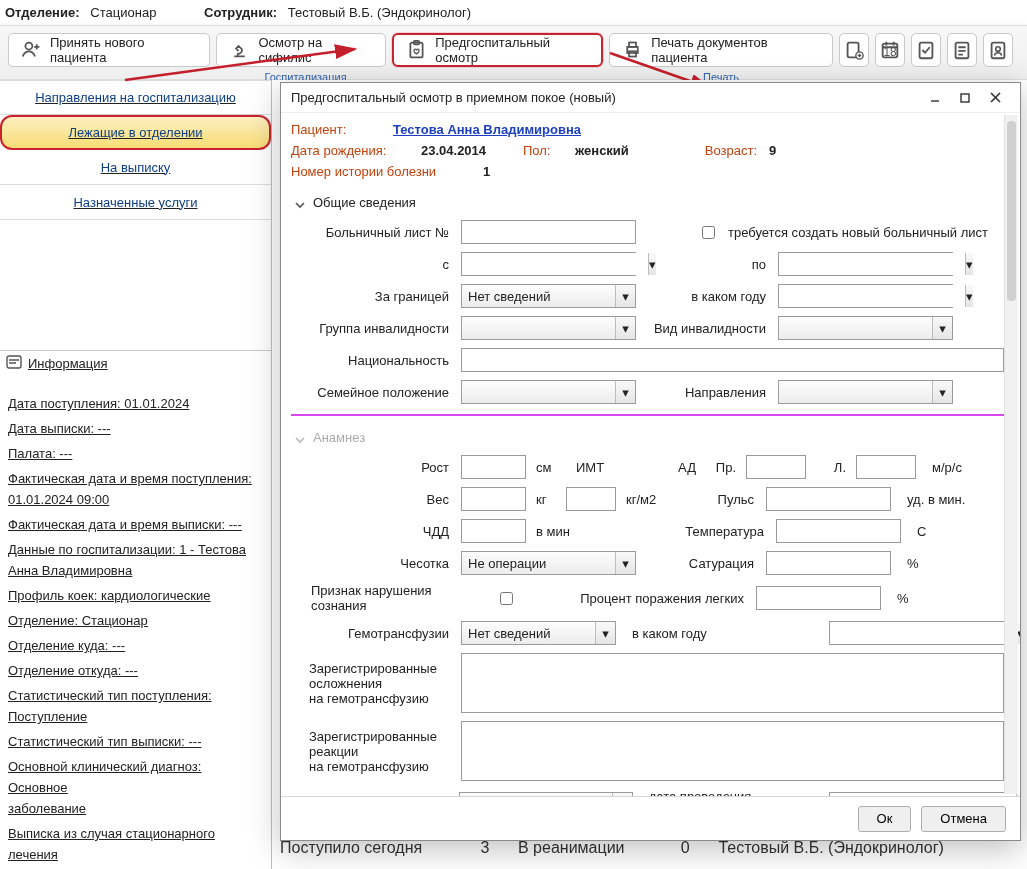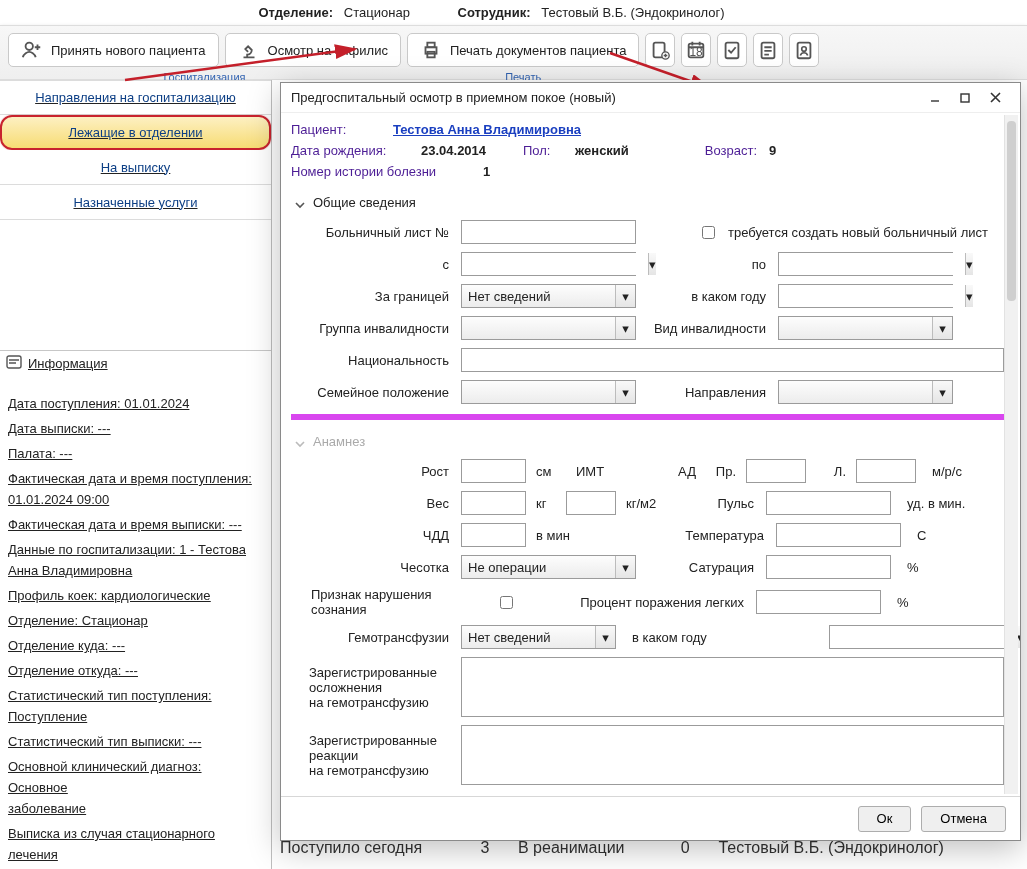--- a/index.html
+++ b/index.html
@@ -1,18 +1,18 @@
 <!DOCTYPE html>
 <html><head>
 <meta charset="utf-8">
 <style>
   * { box-sizing: border-box; font-family: "Segoe UI", Tahoma, sans-serif; font-size: 13px; }
   body { margin:0; padding:0; background:#fff; color:#222; width:1027px; height:869px; overflow:hidden; position:relative; }
 
-  .topbar { height:25px; line-height:25px; padding:0 18px;text-align:center; }
+  .topbar { height:25px; line-height:25px; padding:0 5px; }
   .topbar b { font-weight:bold; }
   .topbar span { margin-right:22px; }
 
   .ribbon { background:linear-gradient(#f7f7f7,#efefef); height:55px; border-top:1px solid #ddd; border-bottom:1px solid #ddd; display:flex; align-items:flex-start; padding:6px 8px 0; box-shadow:0 2px 4px rgba(0,0,0,.25);}
   .ribbon-group { display:flex; flex-direction:column; align-items:center; margin-right:6px;}
   .ribbon-row{display:flex; gap:6px; align-items:center; height:36px;}
   .rbtn { display:flex; align-items:center; gap:8px; background:#fff; border:1px solid #c9c9c9; border-radius:5px; height:34px; padding:0 12px; cursor:pointer; }
   .rbtn .ricon{width:22px;height:22px;display:inline-block;}
   .ribbon-caption{font-size:11px;color:#3162b0;margin-top:4px;line-height:11px;}
   .red-rect{border:2px solid #c8232e; border-radius:6px; box-shadow:0 0 0 1px rgba(200,35,46,.15);}
@@ -38,27 +38,27 @@
   .modal{position:absolute; left:280px; top:82px; right:6px; bottom:28px; background:#fff; border:1px solid #8a8a8a; box-shadow:0 8px 30px rgba(0,0,0,.25);}
   .titlebar{height:30px; display:flex; align-items:center; padding:0 10px; border-bottom:1px solid #eee;}
   .titlebar .winbtn{width:30px;height:28px; display:flex;align-items:center;justify-content:center; cursor:pointer;}
   .titlebar .spacer{flex:1;}
 
   .modalbody{height:calc(100% - 30px - 44px); overflow:auto; padding:6px 16px 10px 10px;}
   .modalfoot{height:44px; border-top:1px solid #d7d7d7; display:flex; justify-content:flex-end; align-items:center; gap:10px; padding:0 14px;}
   .btn{border:1px solid #adadad; background:#efefef; border-radius:3px; height:26px; padding:0 18px; cursor:pointer;}
 
   .hdrline{display:flex; align-items:center; gap:12px; padding:3px 0;}
-  .hdrlbl{color:#4c1d95; min-width:132px;}
+  .hdrlbl{color:#c2410c; min-width:132px;}
   .patient-link{color:#1a3fc0; font-weight:bold; text-decoration:underline;}
 
   .accordion-hd{display:flex;align-items:center; gap:8px; padding:6px 4px; cursor:pointer;}
   .accordion-hd .chev{width:10px;height:10px;display:inline-block;}
   .accordion-hd.disabled{color:#aaa;}
-  .section{padding:2px 0 6px 0; border-bottom:6px solid #d946ef; margin-bottom:6px;}
+  .section{padding:2px 0 6px 0; border-bottom:2px solid #d946ef; margin-bottom:6px;}
 
   .frow{display:flex; align-items:center; padding:4px 0; gap:10px;}
   .frow .lbl{text-align:right; padding-right:2px;}
   input[type=text].fld, textarea.fld{ border:1px solid #9b9b9b; height:24px; padding:2px 5px; background:#fff;}
   textarea.fld{height:60px; resize:none;}
   .sel{display:flex;align-items:center;border:1px solid #9b9b9b; background:linear-gradient(#fdfdfd,#ececec); height:24px; padding:0 0 0 6px; cursor:pointer;}
   .sel .selv{flex:1; white-space:nowrap; overflow:hidden;}
   .dropbtn{width:20px; height:22px; display:flex;align-items:center;justify-content:center; border-left:1px solid #bcbcbc; background:linear-gradient(#f9f9f9,#e5e5e5);}
   .datebox{display:flex;border:1px solid #9b9b9b;height:24px;}
   .datebox input{border:none;flex:1;padding:0 5px;}
@@ -88,20 +88,28 @@
               <path d="M2 20c1-4 5-6 7-6s6 2 7 6" fill="none" stroke="#555" stroke-width="2"></path>
               <path d="M18 6v6M15 9h6" stroke="#555" stroke-width="2"></path>
             </svg></span>
         <span>Принять нового пациента</span>
       </div>
       <div class="rbtn">
         <span class="ricon"><svg viewBox="0 0 24 24">
               <path d="M6 20h12M10 20v-3a5 5 0 0 0 5-5l-4-4-3 3 3 3" fill="none" stroke="#555" stroke-width="2"></path>
             </svg></span>
         <span>Осмотр на сифилис</span>
+      </div>
+      <div class="rbtn red-rect">
+        <span class="ricon"><svg viewBox="0 0 24 24">
+              <rect x="5" y="4" width="14" height="17" rx="2" fill="none" stroke="#555" stroke-width="2"></rect>
+              <rect x="9" y="2" width="6" height="4" rx="1" fill="none" stroke="#555" stroke-width="2"></rect>
+              <path d="M9 13c0-2 3-2 3 0 0-2 3-2 3 0 0 2-3 4-3 4s-3-2-3-4z" fill="none" stroke="#555" stroke-width="1.5"></path>
+            </svg></span>
+        <span>Предгоспитальный осмотр</span>
       </div>
     </div>
     <div class="ribbon-caption">Госпитализация</div>
   </div>
 
   <div class="ribbon-group">
     <div class="ribbon-row">
       <div class="rbtn">
         <span class="ricon"><svg viewBox="0 0 24 24">
               <rect x="6" y="9" width="12" height="7" fill="none" stroke="#555" stroke-width="2"></rect>

